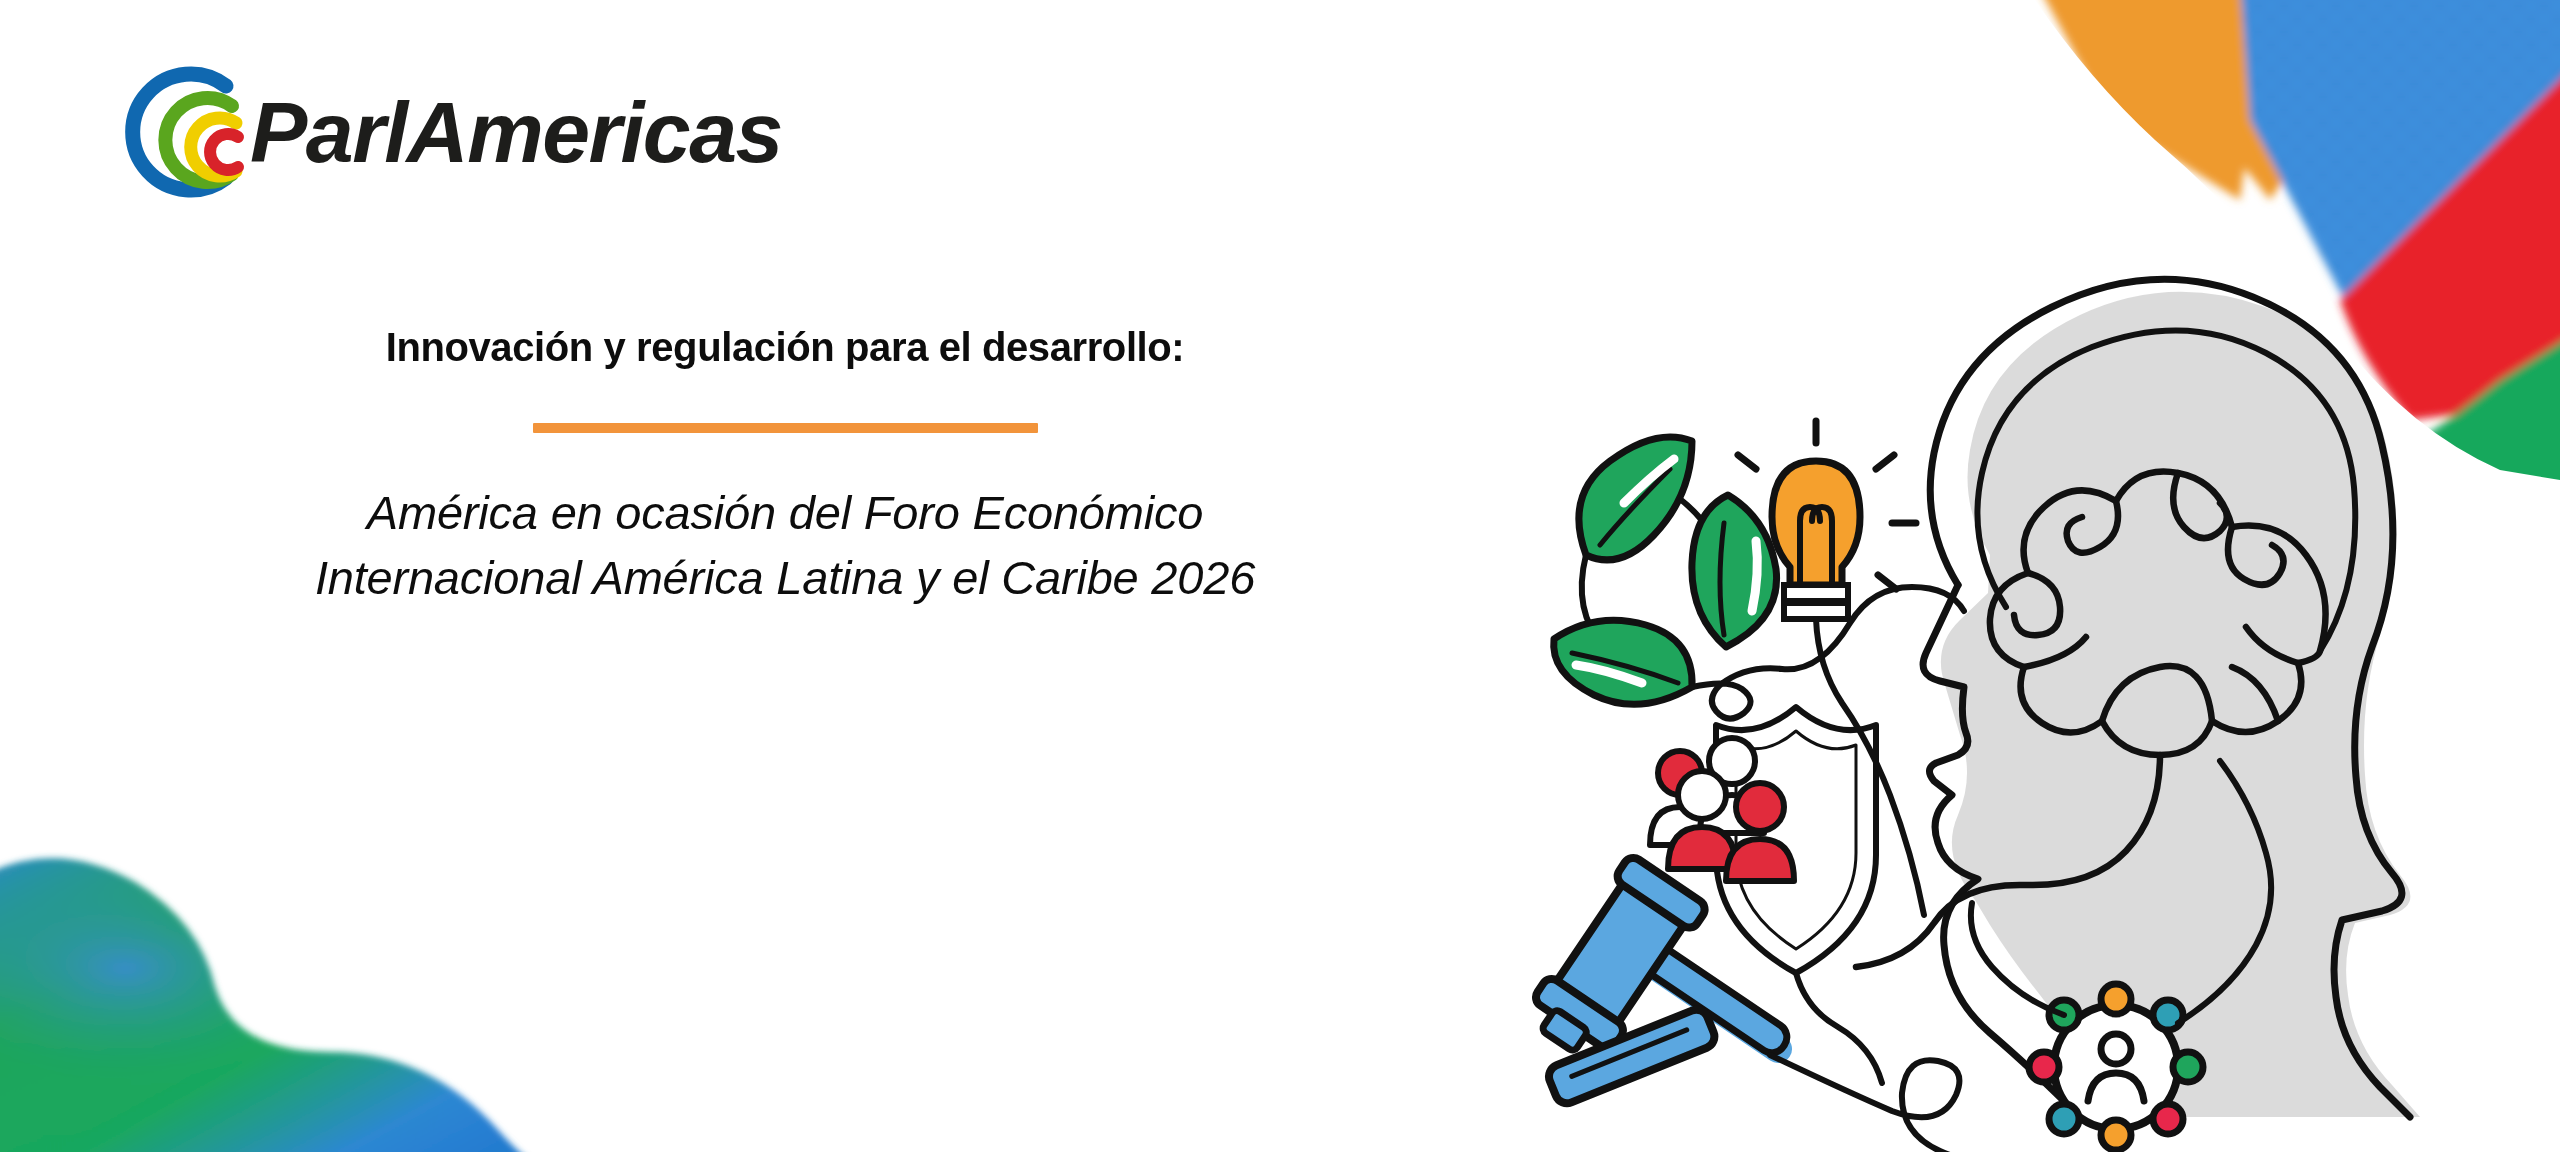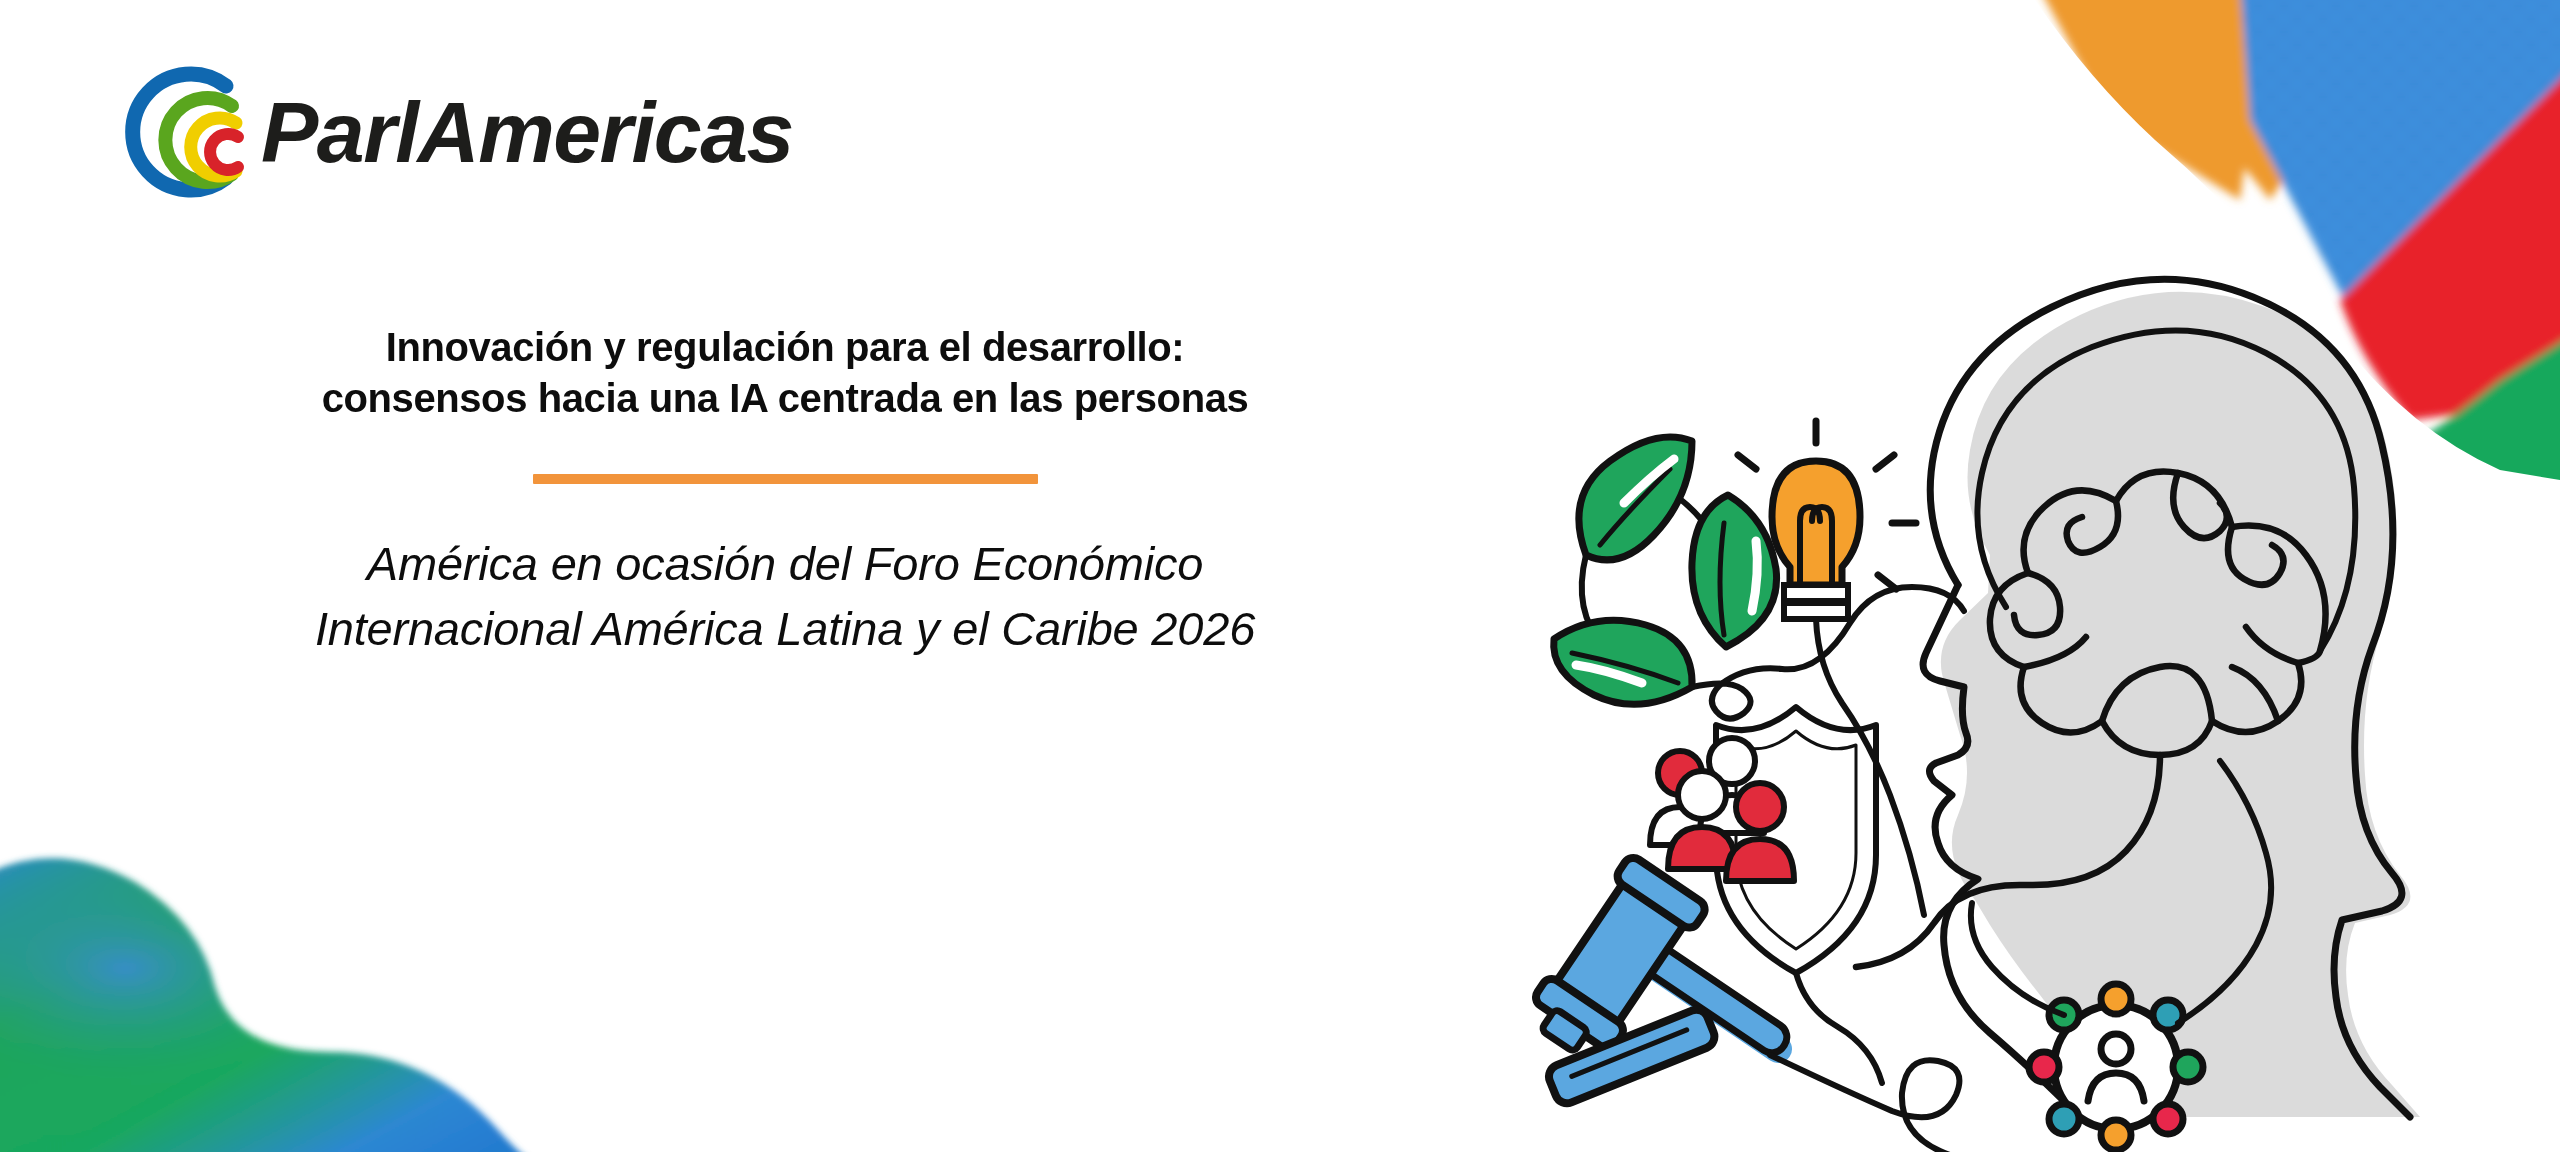--- a/index.html
+++ b/index.html
@@ -27,21 +27,21 @@
   #deco-topright { top: 0; right: 0; }
   #deco-bottomleft { bottom: 0; left: 0; }
 
   
   #logo-block {
     position: absolute;
     left: 108px;
     top: 52px;
     display: flex;
     align-items: center;
-    gap: 11px;
+    gap: 0;
   }
   #logo-mark { display: block; }
   #logo-wordmark {
     font-family: "Liberation Sans", sans-serif;
     font-weight: 700;
     font-style: italic;
     font-size: 86px;
     letter-spacing: -1.5px;
     color: #1d1d1b;
     line-height: 1;
@@ -195,21 +195,20 @@
         <path d="M130 85 A18 18 0 1 0 130 115" stroke="#D8232A" stroke-width="12"></path>
       </g>
     </svg>
     <div id="logo-wordmark">ParlAmericas</div>
   </div>
 
   <div id="text-column">
 
     <h1 id="event-title">
       <span id="title-line-1">Innovación y regulación para el desarrollo:</span>
-      <span id="title-line-2">consensos hacia una IA centrada en las personas</span>
     </h1>
 
     <div id="divider-wrap">
       <div id="orange-divider"></div>
     </div>
 
     <p id="event-subtitle">
       <span id="subtitle-line-1">América en ocasión del Foro Económico</span>
       <span id="subtitle-line-2">Internacional América Latina y el Caribe 2026</span>
     </p>

